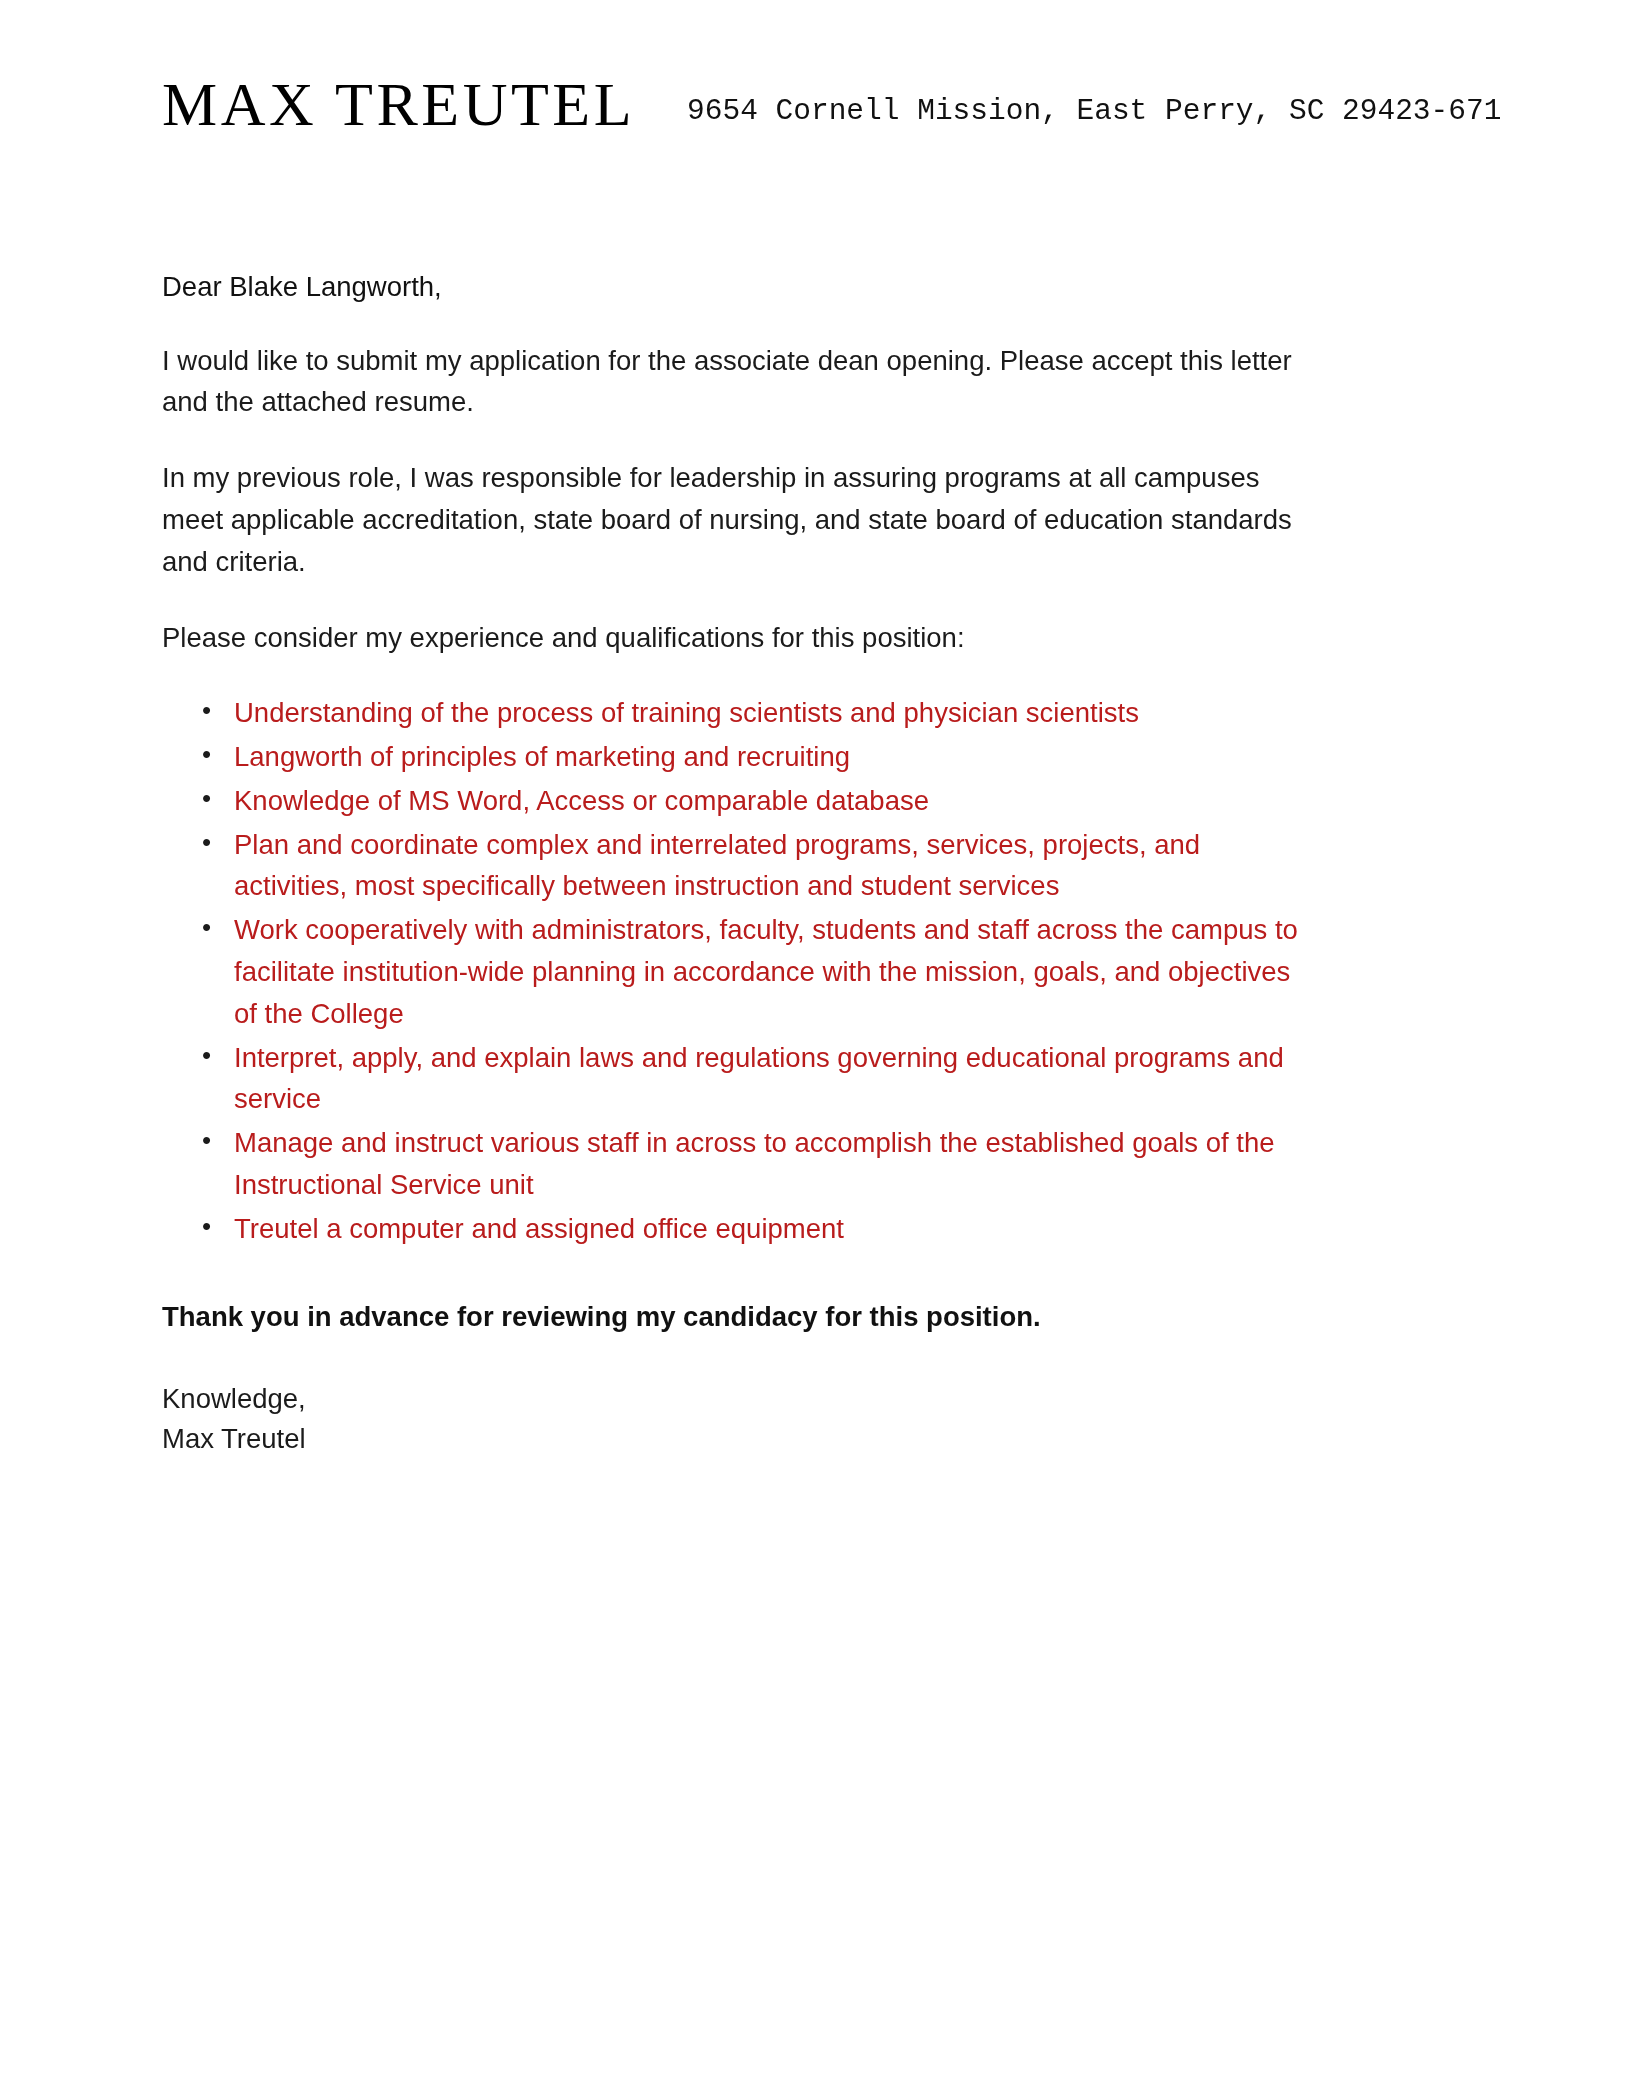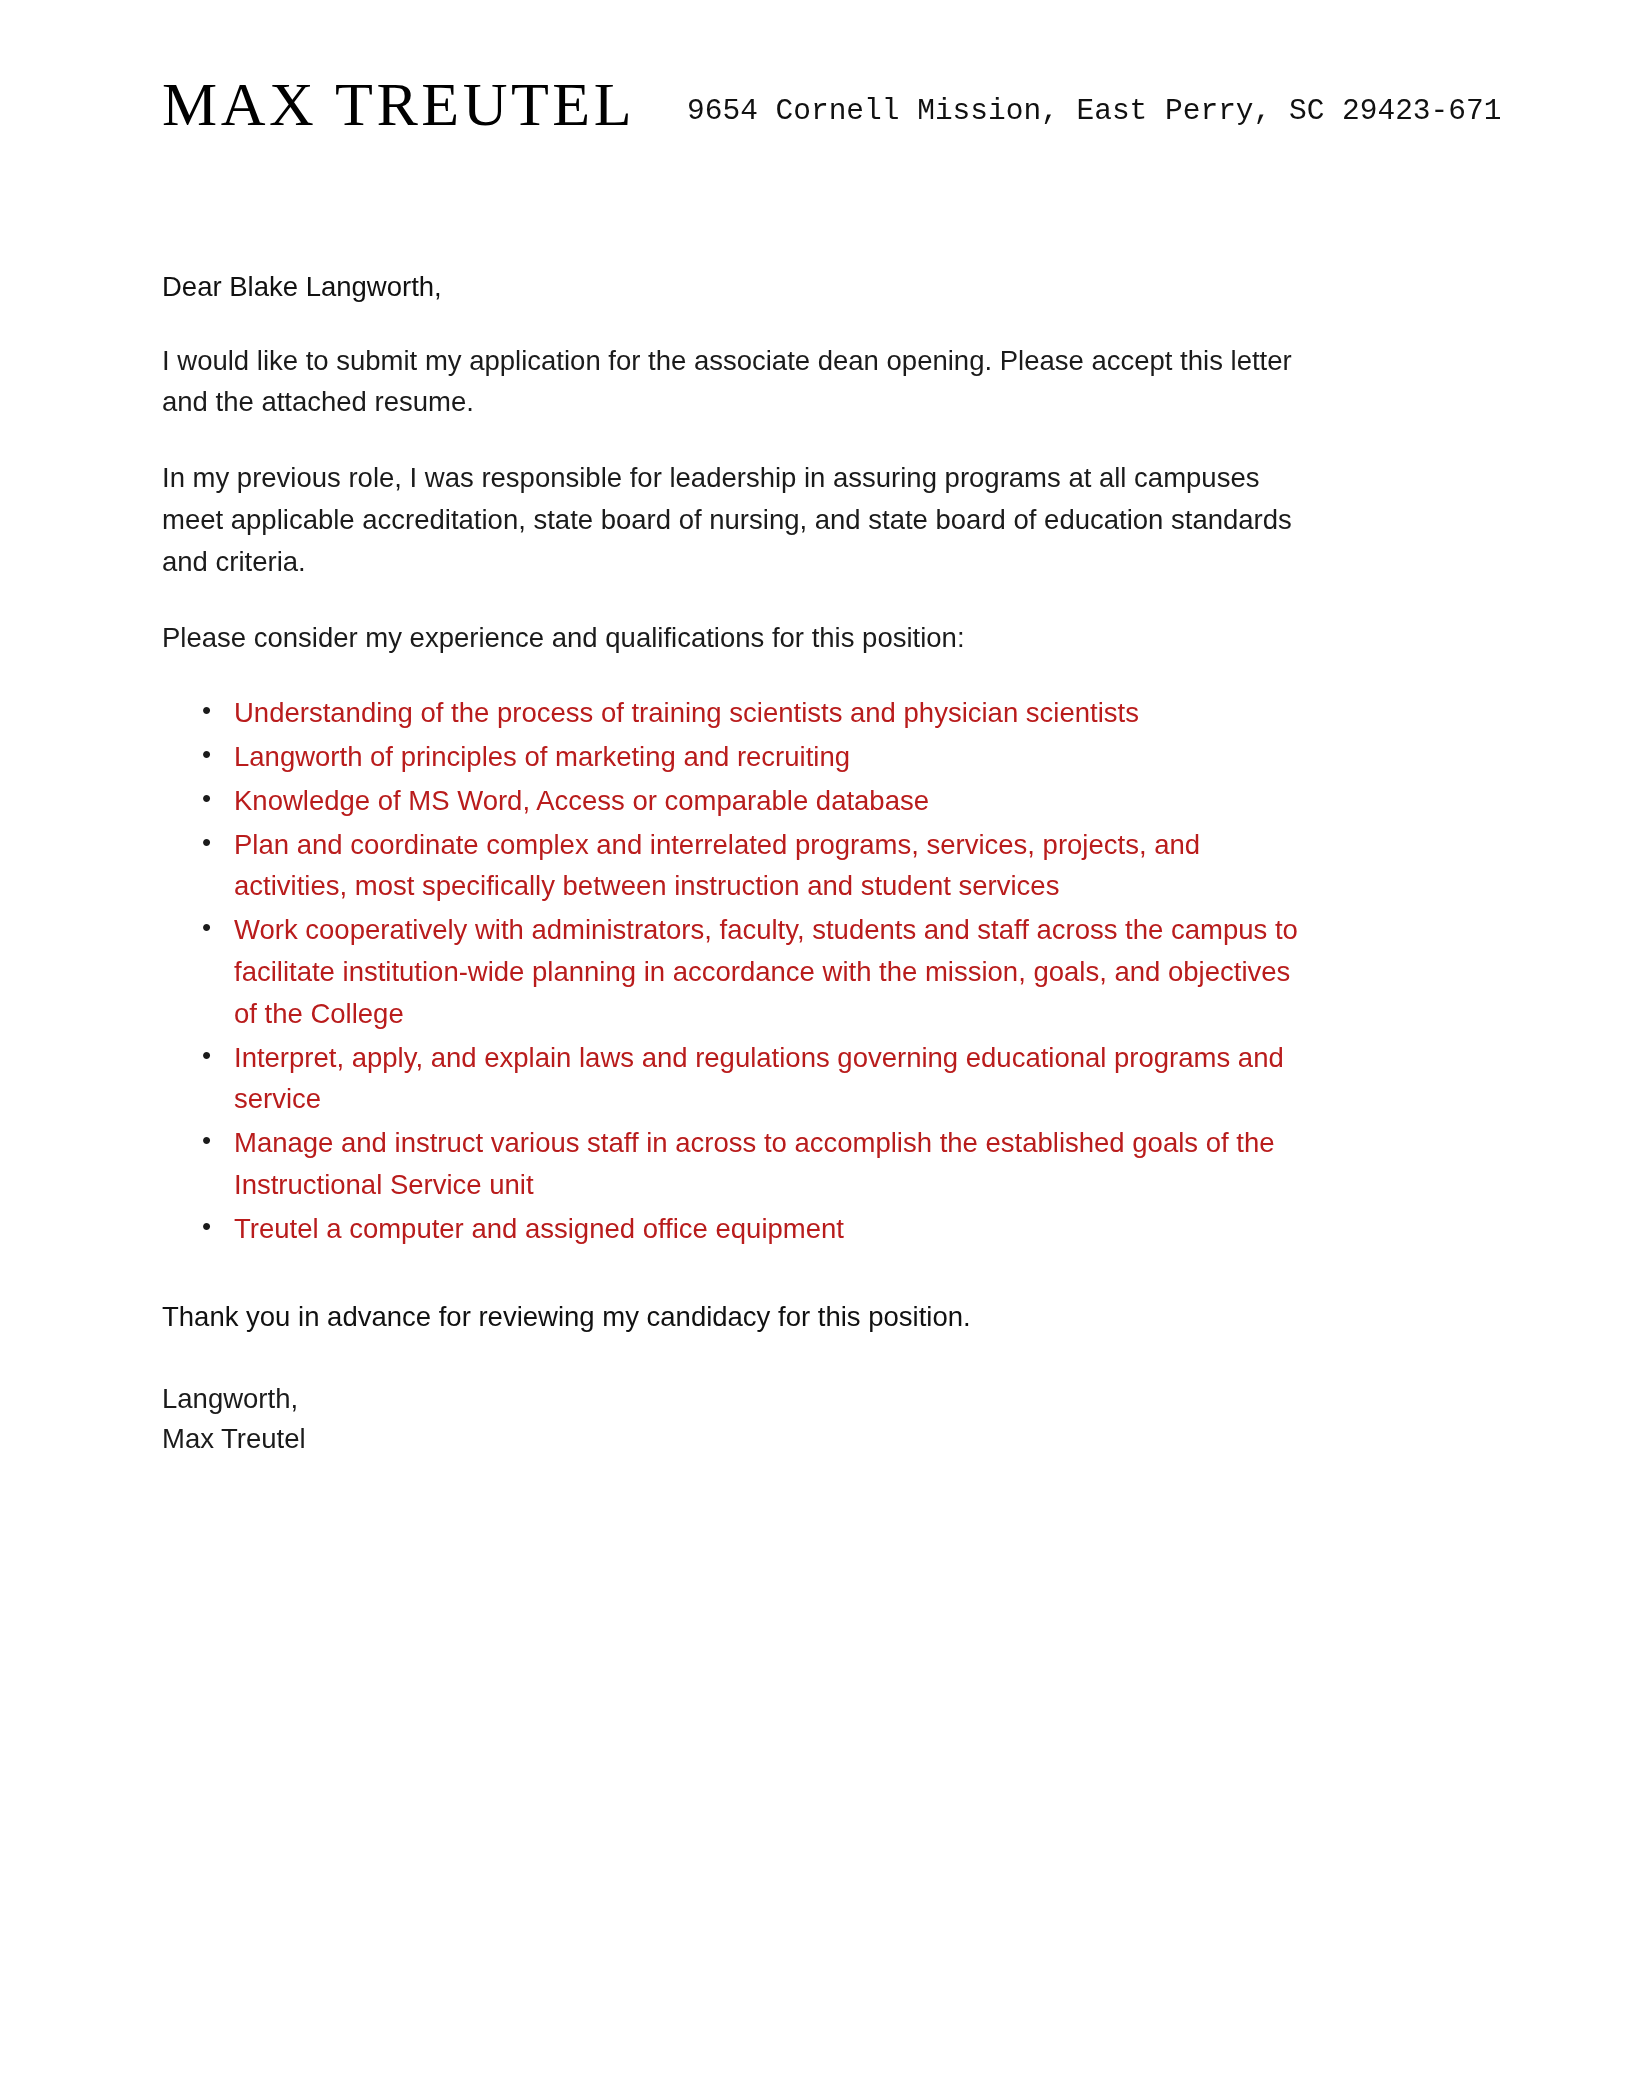--- a/index.html
+++ b/index.html
@@ -102,21 +102,21 @@
     content: "\2022";
     position: absolute;
     left: 0;
     top: -1px;
     font-size: 26px;
     line-height: 1.52;
     color: #1b1b1b;
   }
 
   .closing-thanks {
-    font-weight: 400;
+    font-weight: 700;
     font-size: 27.5px;
     margin: 0 0 42px 0;
     color: #111111;
   }
 
   .signoff {
     margin: 0;
     font-size: 27.5px;
     line-height: 1.44;
     color: #1b1b1b;
@@ -153,19 +153,19 @@
         <li>Plan and coordinate complex and interrelated programs, services, projects, and activities, most specifically between instruction and student services</li>
         <li>Work cooperatively with administrators, faculty, students and staff across the campus to facilitate institution-wide planning in accordance with the mission, goals, and objectives of the College</li>
         <li>Interpret, apply, and explain laws and regulations governing educational programs and service</li>
         <li>Manage and instruct various staff in across to accomplish the established goals of the Instructional Service unit</li>
         <li>Treutel a computer and assigned office equipment</li>
       </ul>
 
       <p class="closing-thanks">Thank you in advance for reviewing my candidacy for this position.</p>
 
       <div class="signoff">
-        <div>Langworth,</div>
+        <div>Knowledge,</div>
         <div>Max Treutel</div>
       </div>
 
     </main>
   </div>
 </div>
 
 </body></html>

